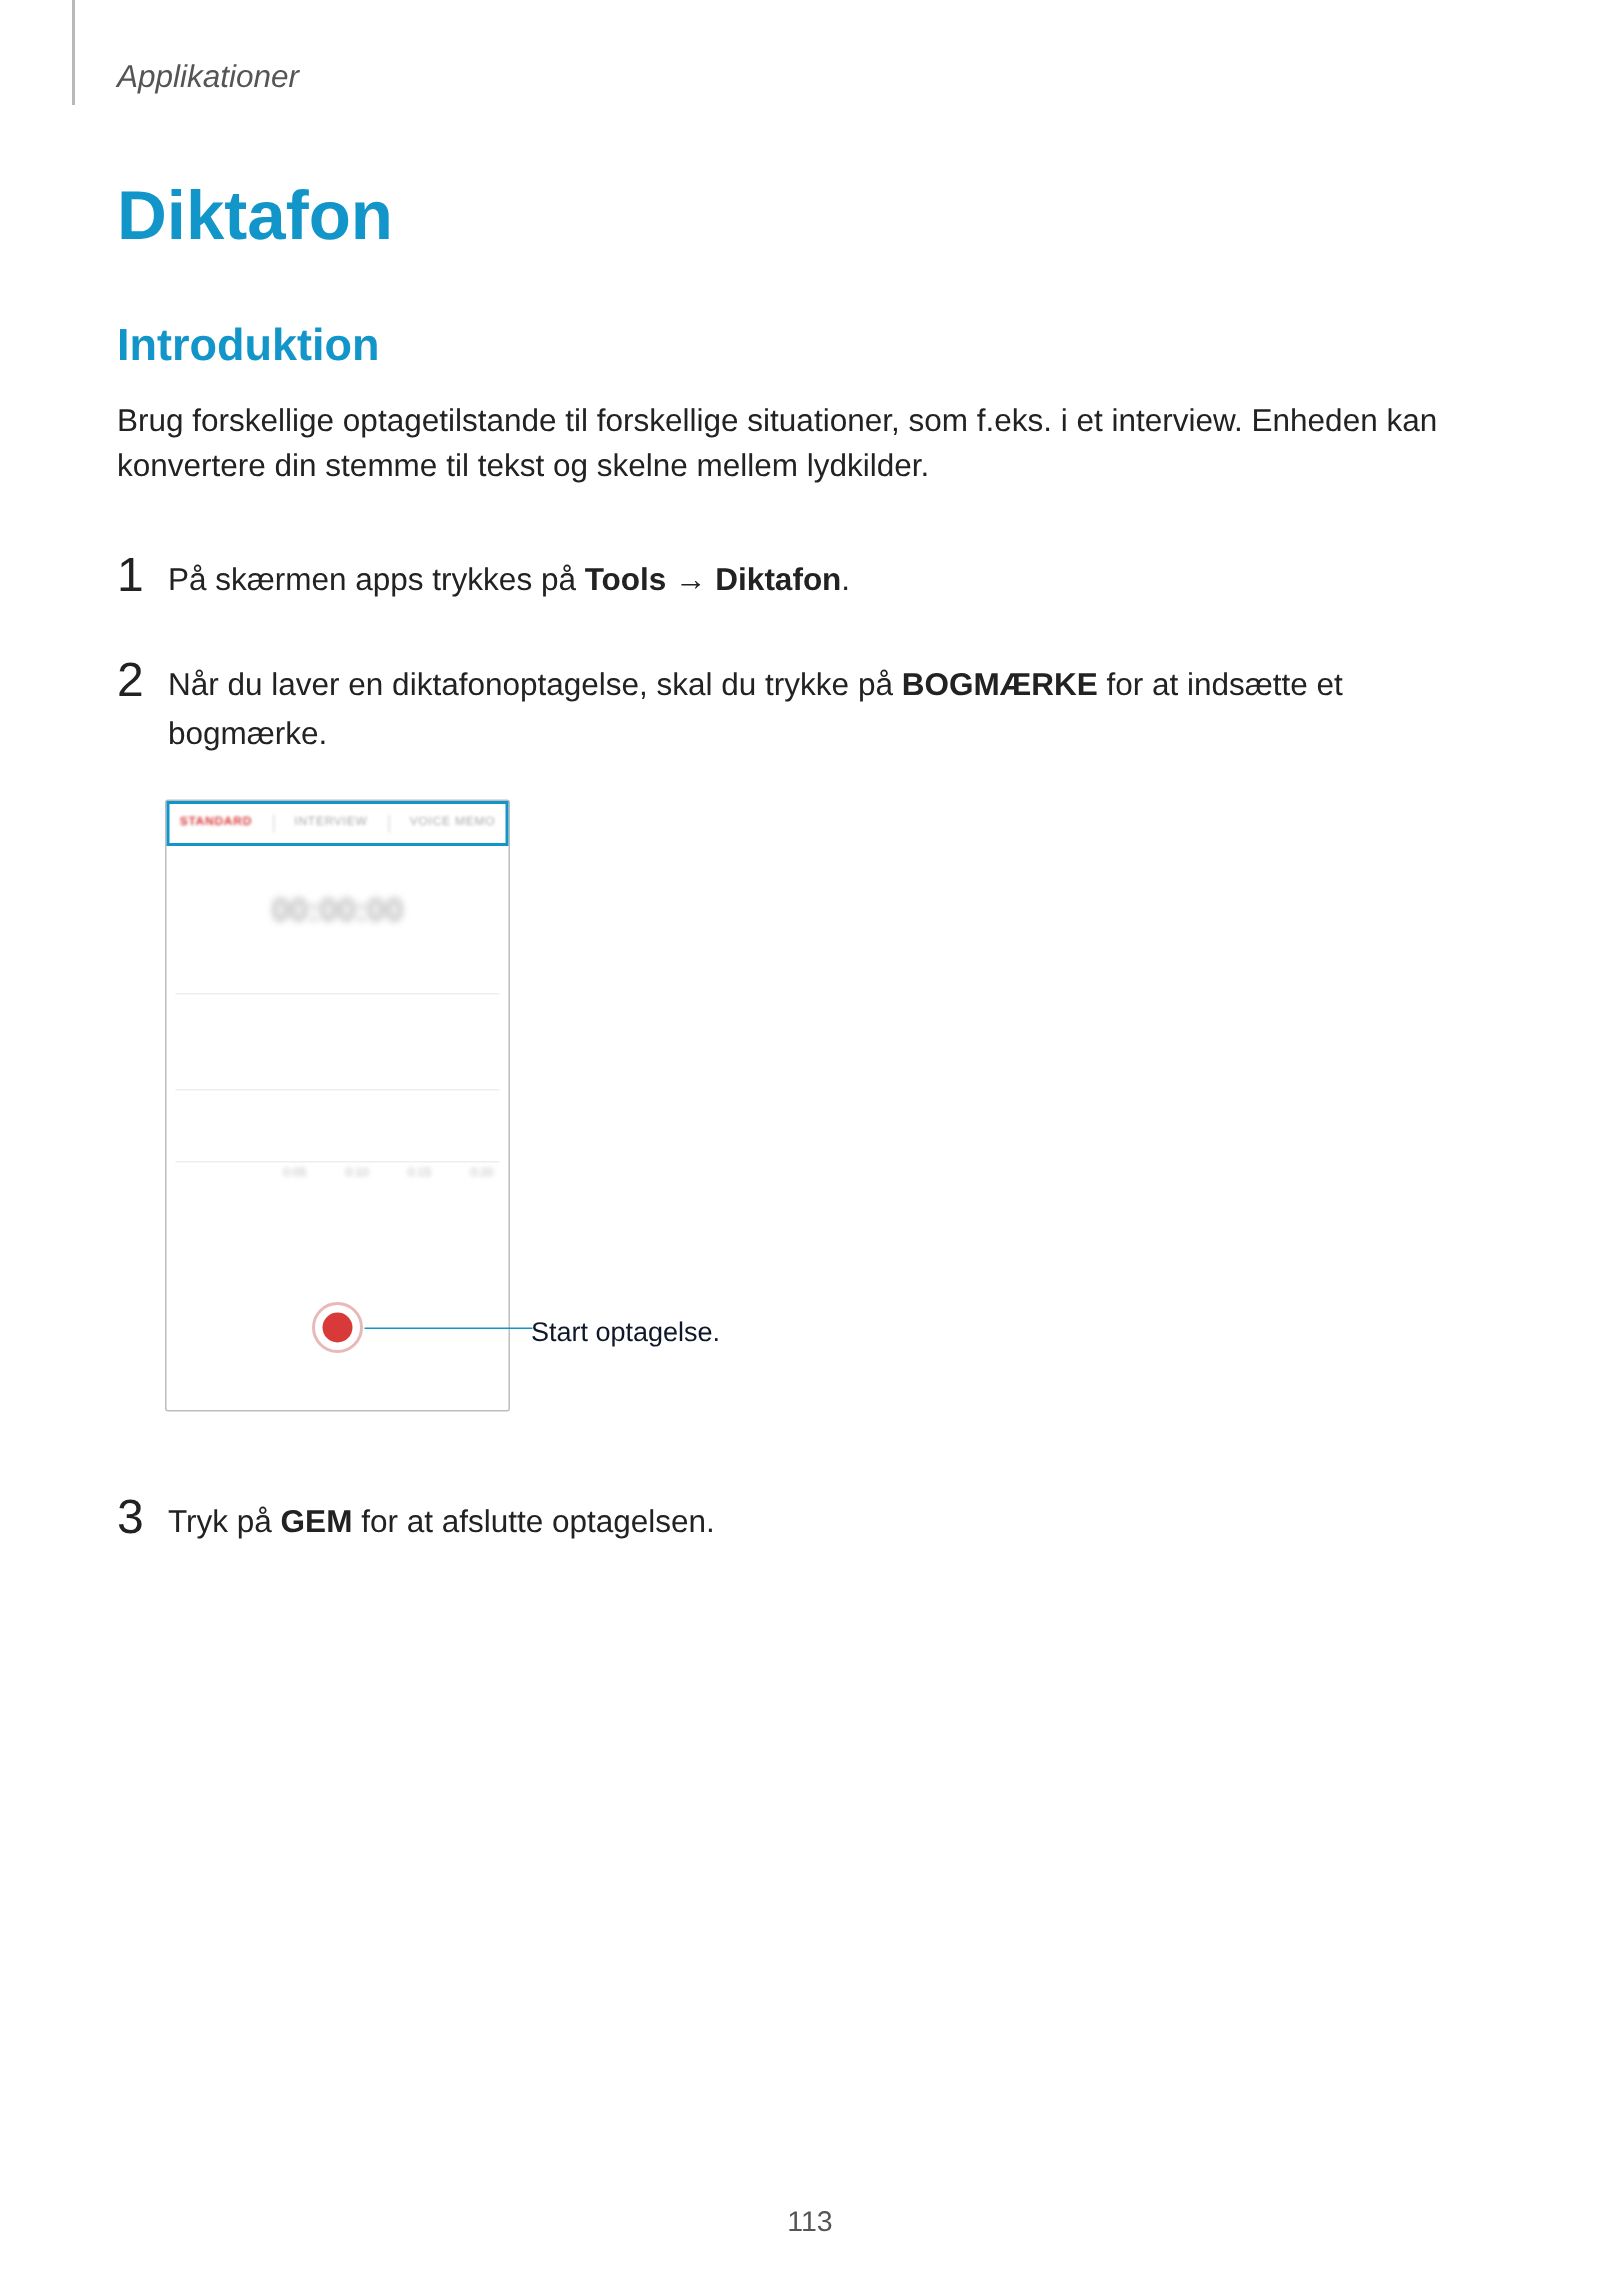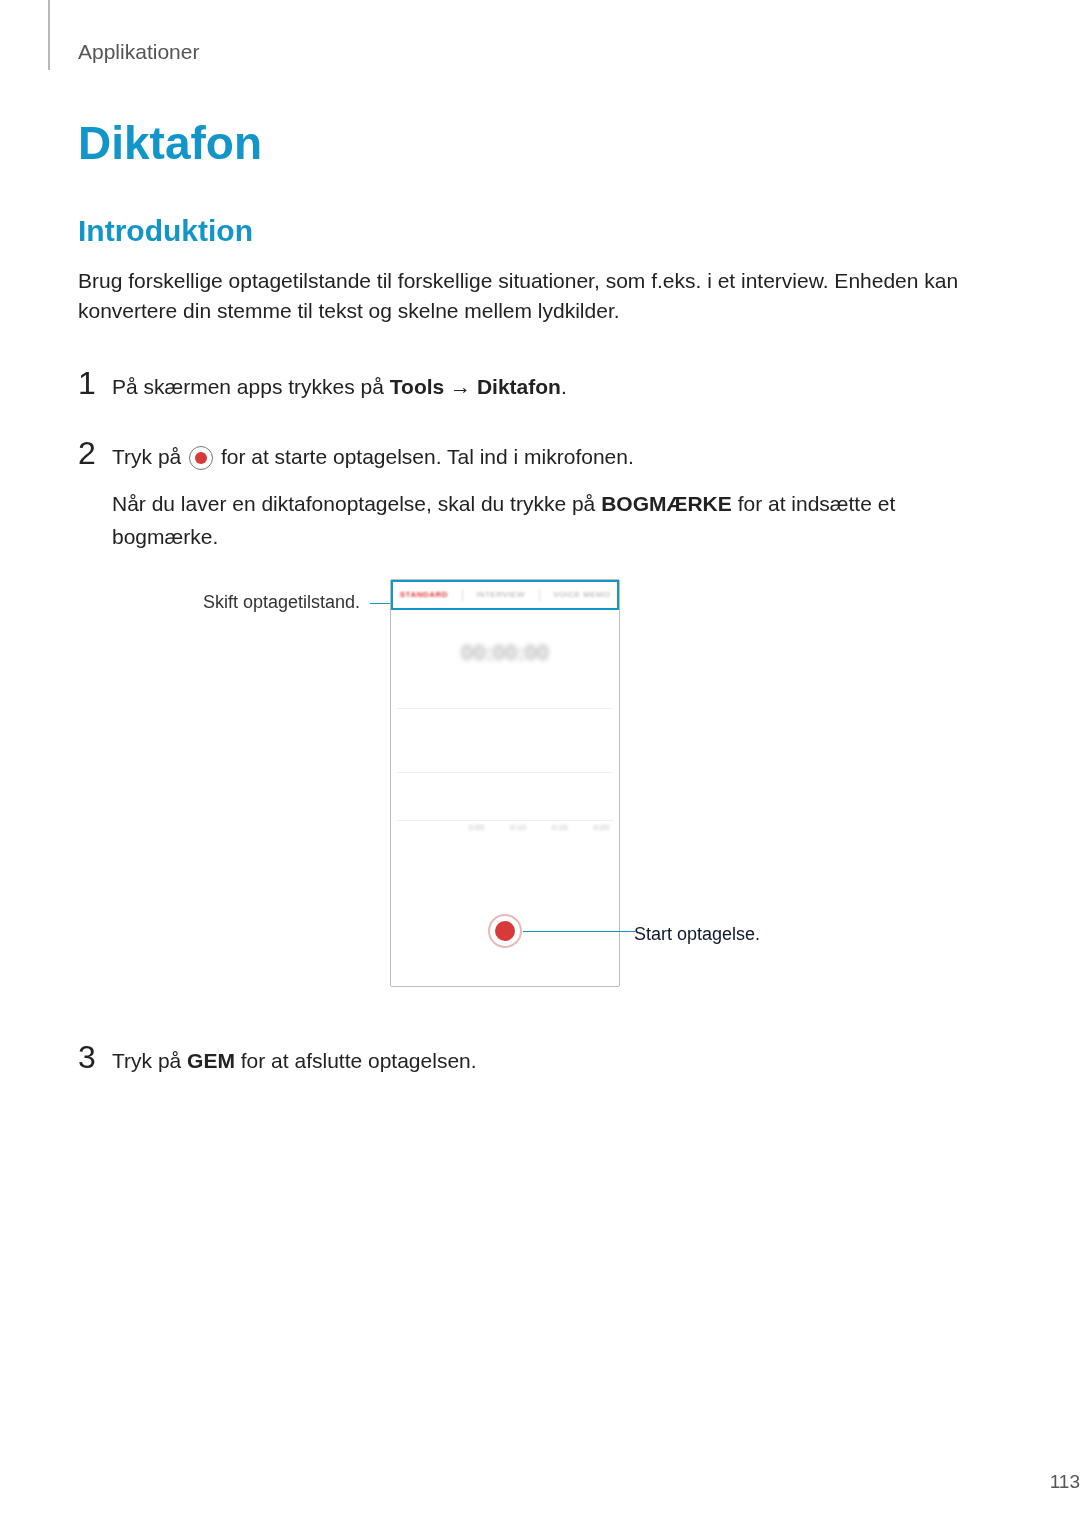--- a/index.html
+++ b/index.html
@@ -22,20 +22,21 @@
   .content {
     position: absolute;
     left: 78px;
     top: 40px;
     width: 920px;
   }
   .breadcrumb {
     font-size: 21px;
     color: #555;
     margin-bottom: 52px;
+    font-style: italic;
   }
   .h1 {
     font-size: 46px;
     font-weight: 700;
     color: #1296c9;
     margin-bottom: 44px;
   }
   .h2 {
     font-size: 30px;
     font-weight: 700;
@@ -217,21 +218,21 @@
     font-size: 18px;
     color: #0f172a;
     margin-left: 14px;
     margin-top: 342px;
   }
 
   .page-number {
     position: absolute;
     left: 0; right: 0;
     bottom: 34px;
-    text-align: right;
+    text-align: center;
     font-size: 19px;
     color: #555;
   }
 </style>
 </head>
 <body>
 
 <div class="page-rule"></div>
 
 <div class="content">
@@ -250,32 +251,24 @@
       <p>
         <span>På skærmen apps trykkes på </span><span class="bold">Tools</span><span> → </span><span class="bold">Diktafon</span><span>.</span>
       </p>
     </div>
   </div>
 
   <div class="step">
     <div class="step-num">2</div>
     <div class="step-body">
       <p>
-        <span>Tryk på </span>
-        <span class="inline-icon record-dot-icon"></span>
-        <span> for at starte optagelsen. Tal ind i mikrofonen.</span>
-      </p>
-      <p>
         <span>Når du laver en diktafonoptagelse, skal du trykke på </span><span class="bold">BOGMÆRKE</span><span> for at indsætte et bogmærke.</span>
       </p>
 
       <div class="figure-row">
-        <div class="callout-left">
-          <span>Skift optagetilstand.</span><span class="line"></span>
-        </div>
 
         <div class="phone">
           <div class="mode-tabs">
             <span class="active">STANDARD</span>
             <span class="sep"></span>
             <span class="inactive">INTERVIEW</span>
             <span class="sep"></span>
             <span class="inactive">VOICE MEMO</span>
           </div>
           <div class="timer">00:00:00</div>

